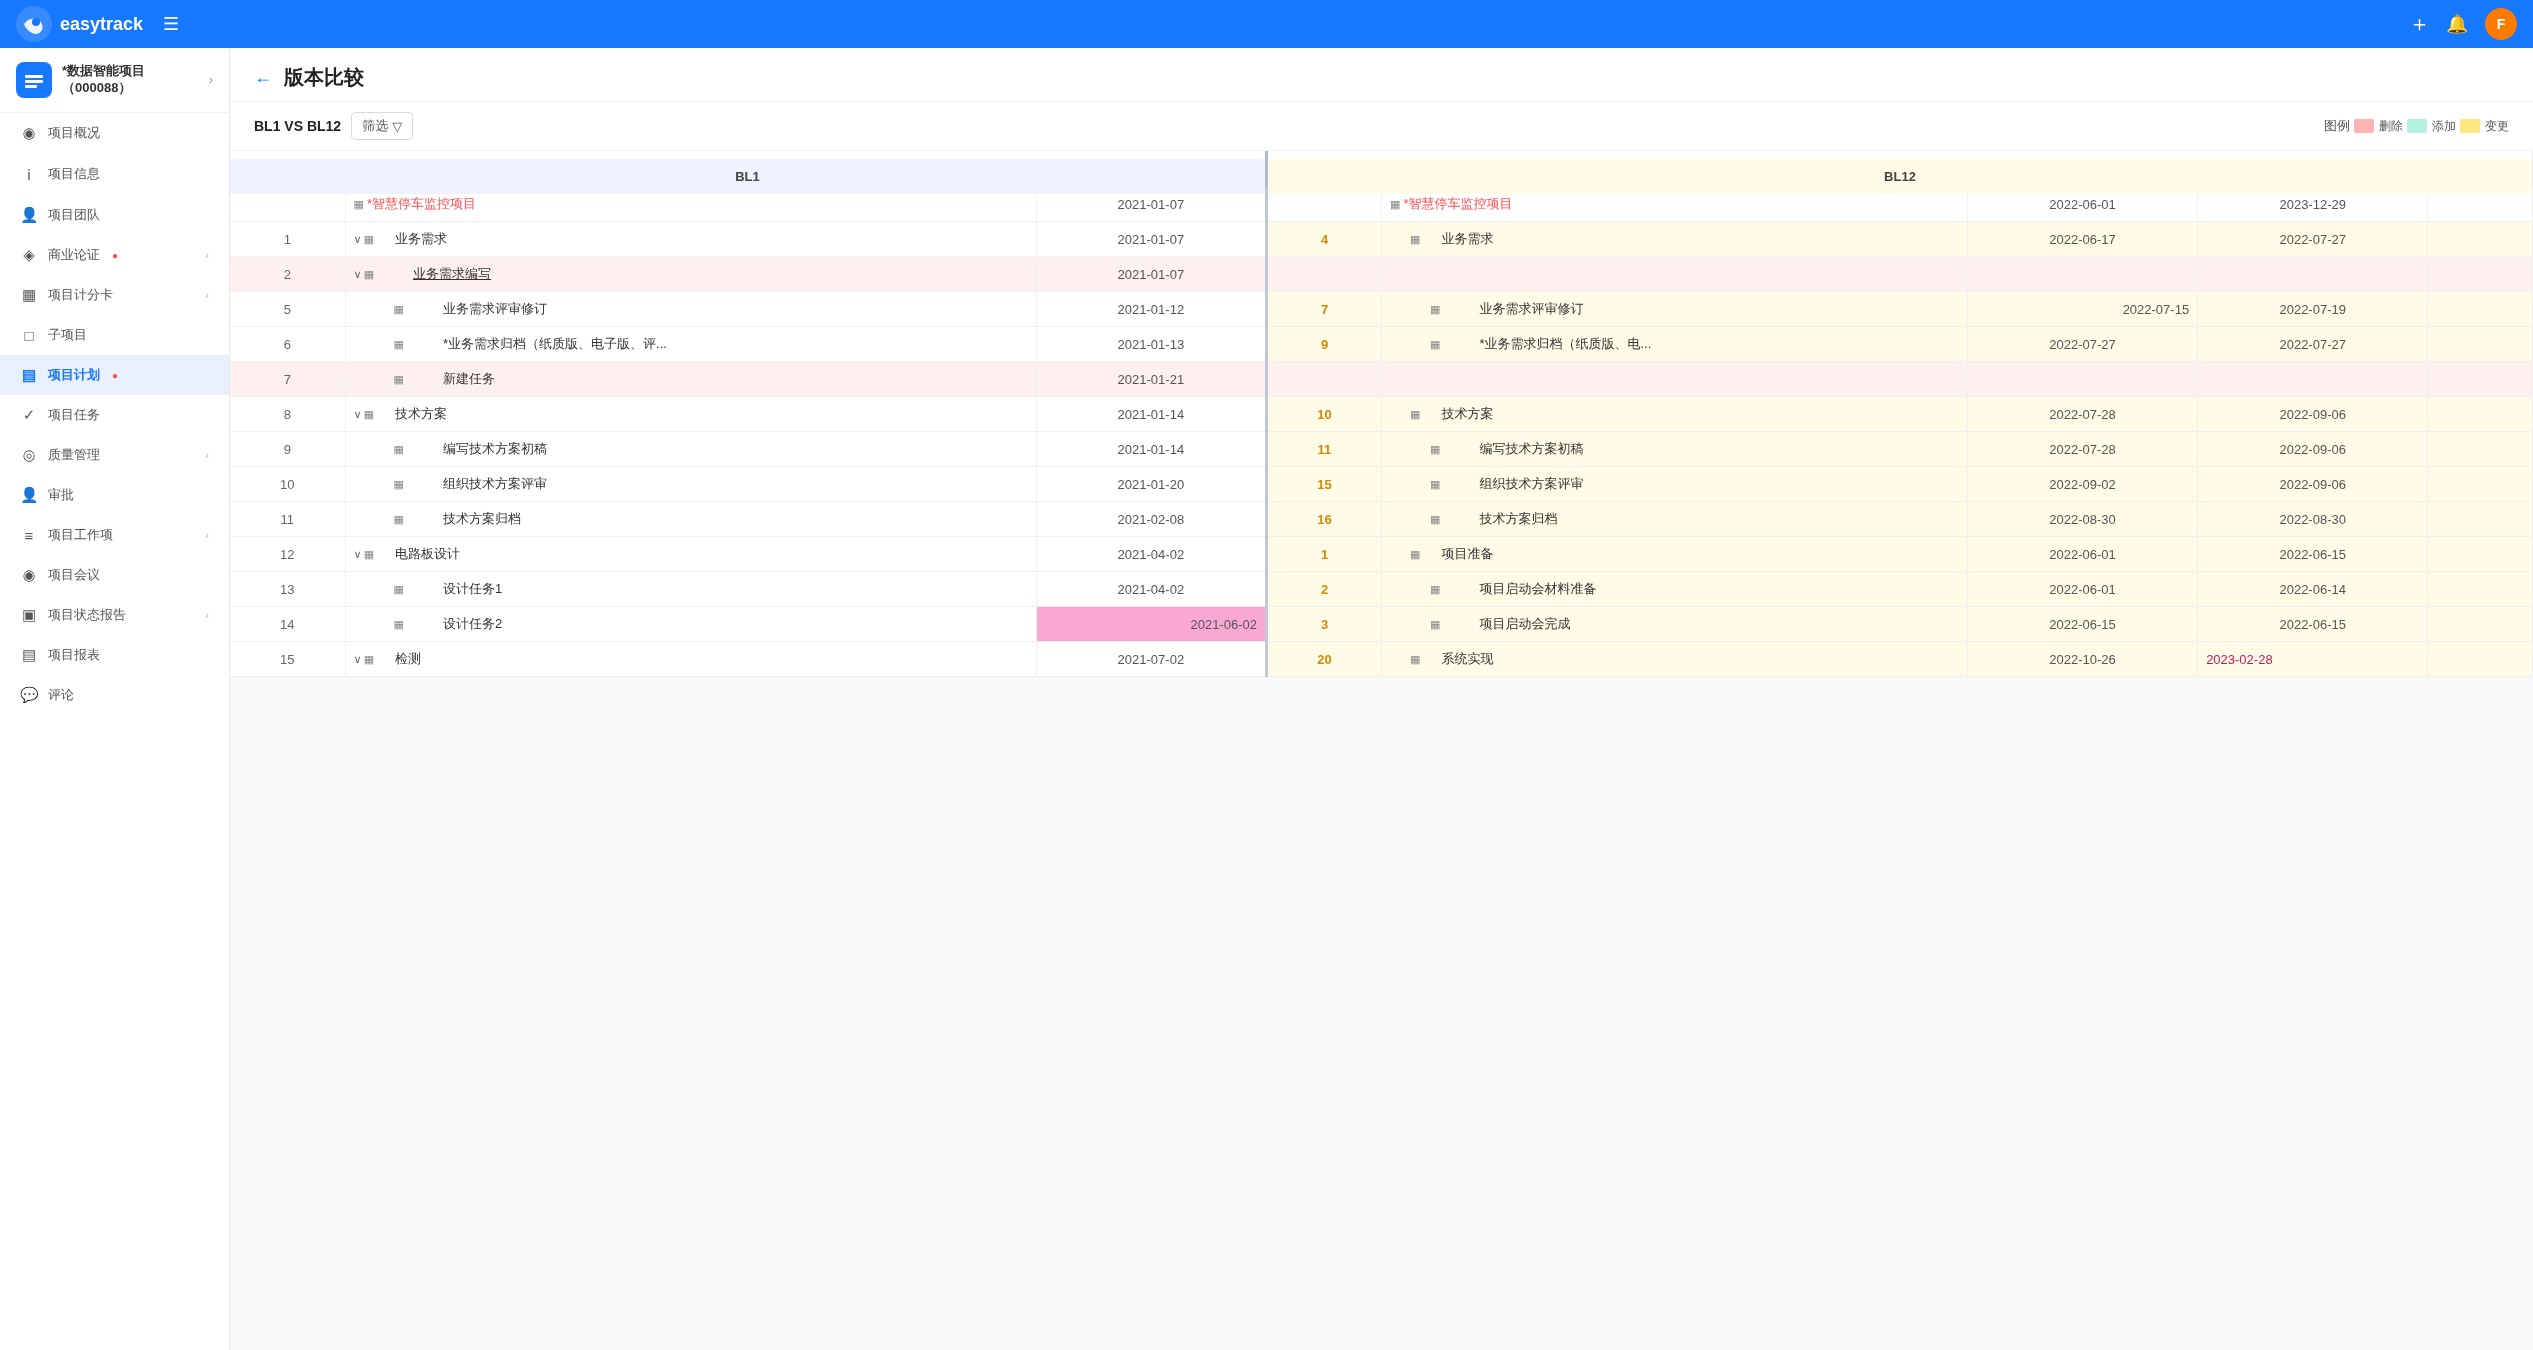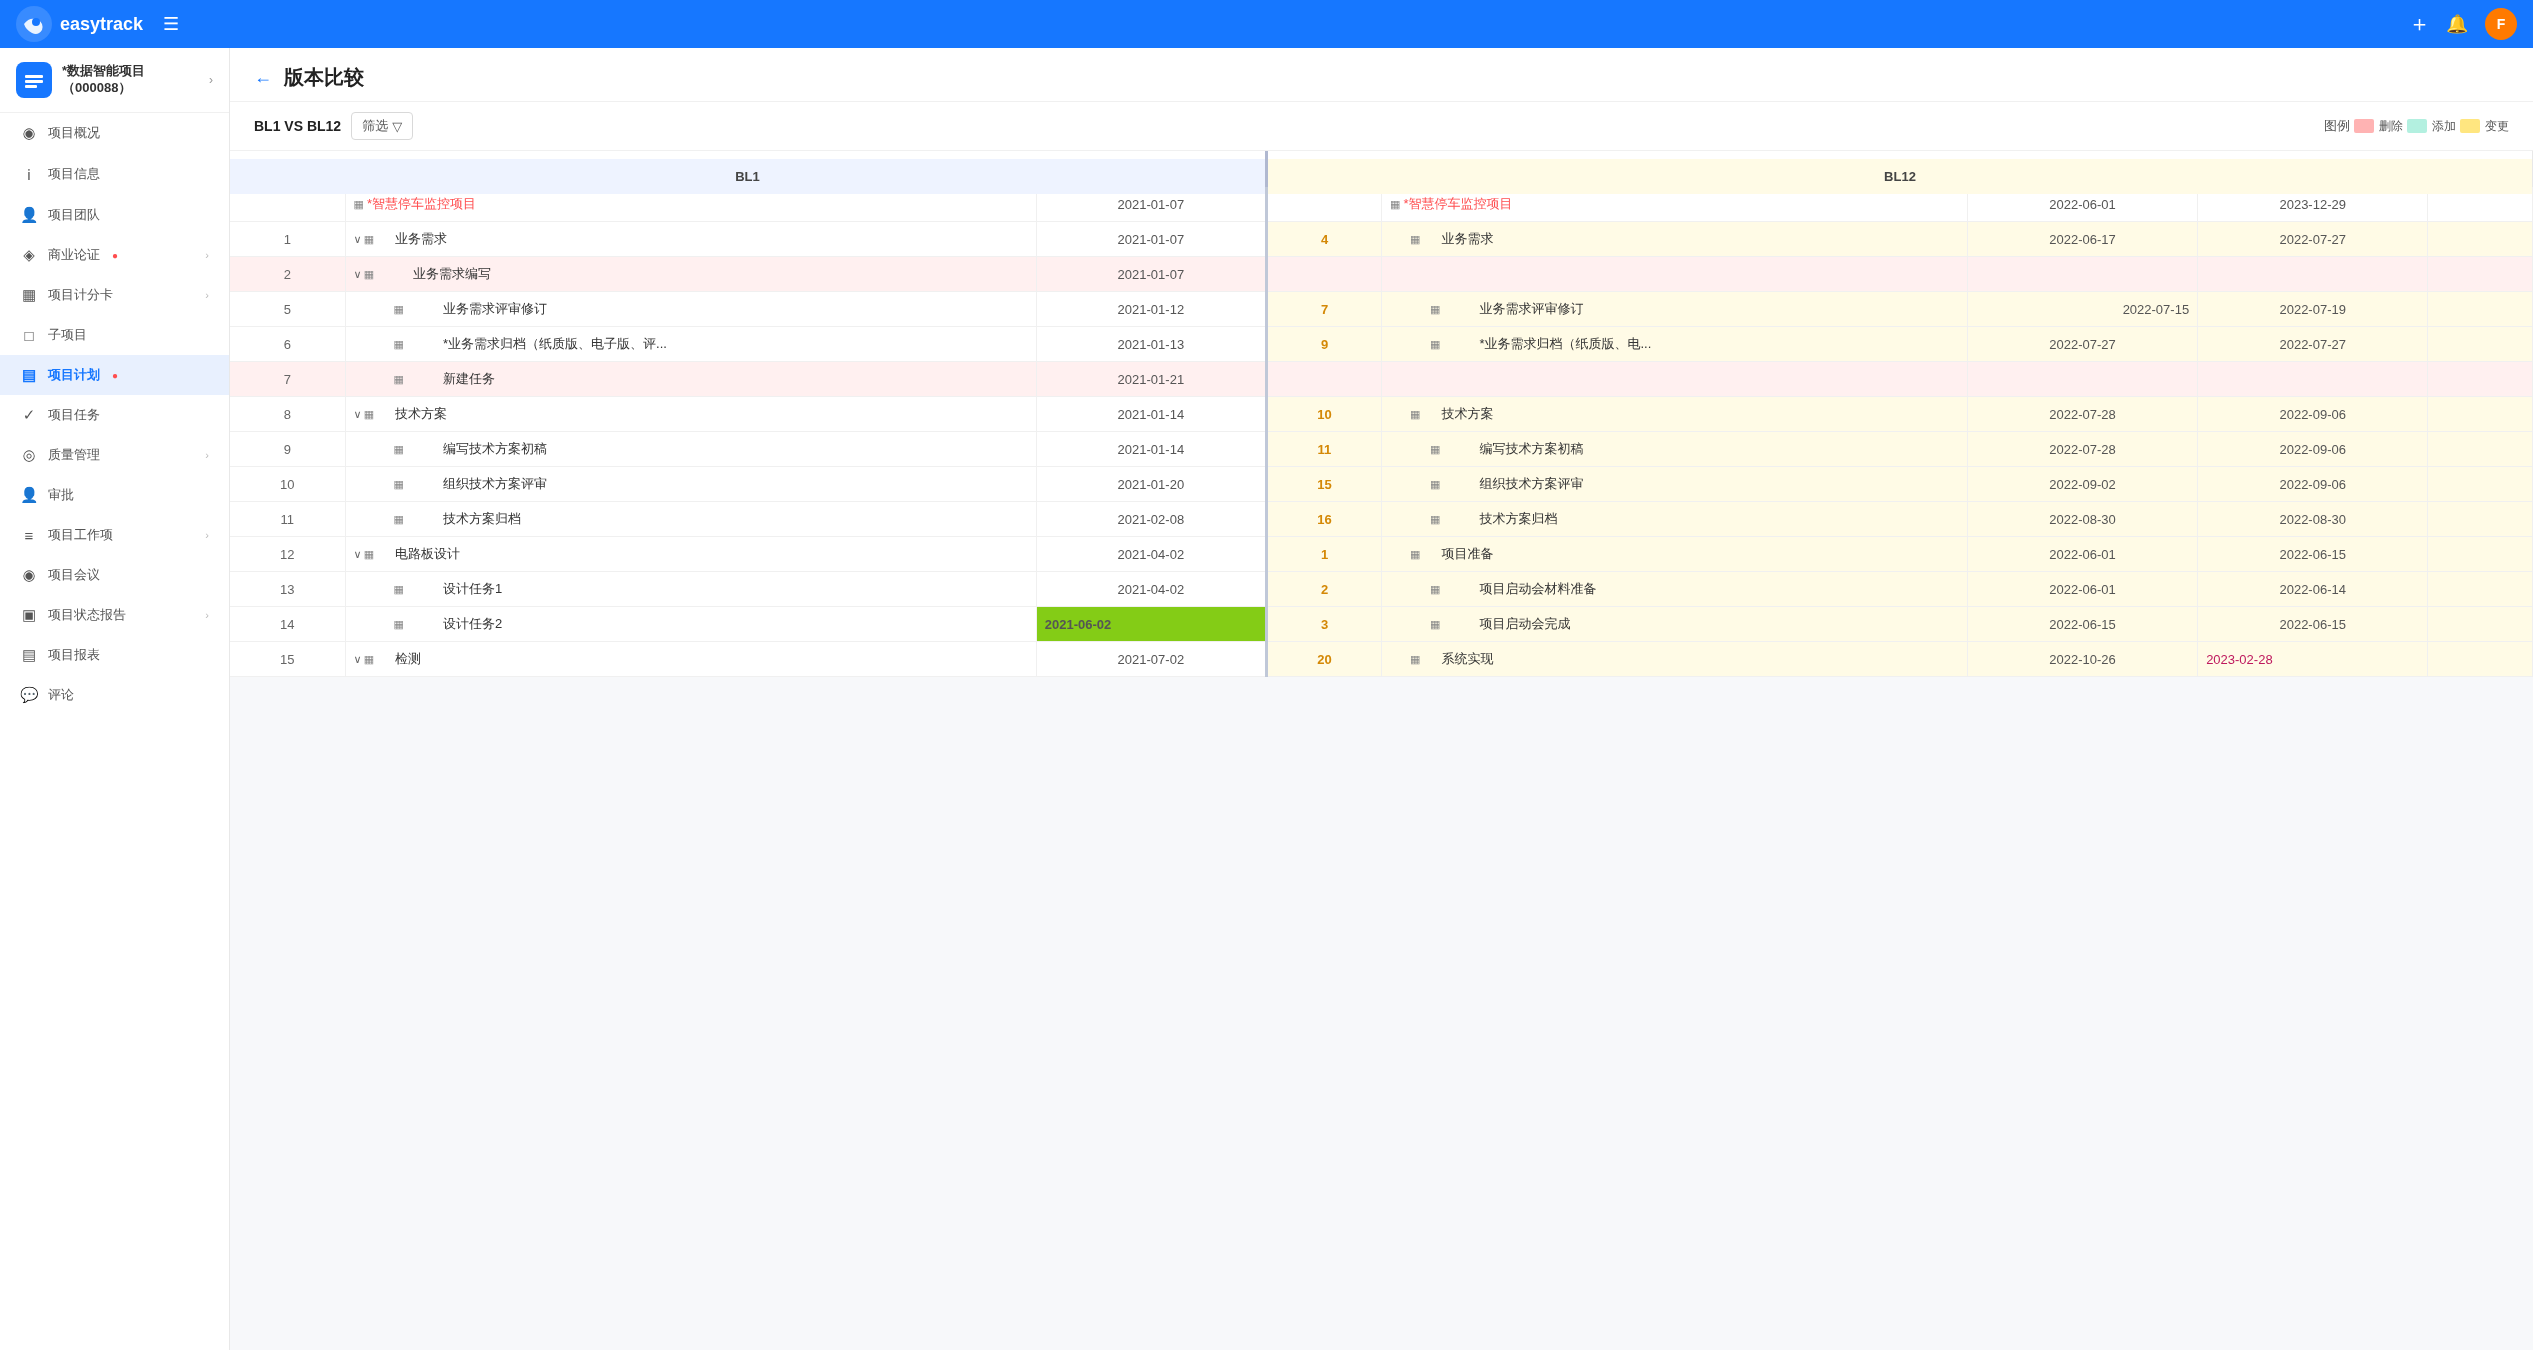--- a/index.html
+++ b/index.html
@@ -282,21 +282,21 @@
               <td style="background: rgb(255, 255, 255);"><span style="color:#666;font-size:11px;margin-right:2px;">∨</span><span style="color:#888;font-size:11px;margin-right:3px;">▦</span><span style="padding-left:18px;">业务需求</span></td>
               <td style="text-align: center; color: rgb(85, 85, 85); border-right: 3px solid rgb(192, 200, 216); background: rgb(255, 255, 255);">2021-01-07</td>
               <td style="text-align: center; background: rgb(255, 251, 230); font-weight: bold; color: rgb(212, 136, 6);">4</td>
               <td style="background: rgb(255, 251, 230); padding-left: 28px;"><span style="color:#888;font-size:11px;margin-right:3px;">▦</span><span style="padding-left:18px;">业务需求</span></td>
               <td style="text-align: center; color: rgb(85, 85, 85); background: rgb(255, 251, 230);">2022-06-17</td>
               <td style="text-align: center; color: rgb(85, 85, 85); background: rgb(255, 251, 230);">2022-07-27</td>
               <td style="background: rgb(255, 251, 230);"></td>
             </tr>
             <tr>
               <td style="text-align: center; color: rgb(102, 102, 102); background: rgb(255, 240, 240);">2</td>
-              <td style="background: rgb(255, 240, 240);"><span style="color:#666;font-size:11px;margin-right:2px;">∨</span><span style="color:#888;font-size:11px;margin-right:3px;">▦</span><span style="padding-left:36px;">业务需求编写</span></td>
+              <td style="background: rgb(255, 240, 240);"><span style="color:#666;font-size:11px;margin-right:2px;">∨</span><span style="color:#888;font-size:11px;margin-right:3px;">▦</span><span style="padding-left:36px;text-decoration:underline;">业务需求编写</span></td>
               <td style="text-align: center; color: rgb(85, 85, 85); border-right: 3px solid rgb(192, 200, 216); background: rgb(255, 240, 240);">2021-01-07</td>
               <td style="text-align: center; background: rgb(255, 240, 240);"></td>
               <td style="background: rgb(255, 240, 240);"></td>
               <td style="text-align: center; color: rgb(85, 85, 85); background: rgb(255, 240, 240);"></td>
               <td style="text-align: center; color: rgb(85, 85, 85); background: rgb(255, 240, 240);"></td>
               <td style="background: rgb(255, 240, 240);"></td>
             </tr>
             <tr>
               <td style="text-align: center; color: rgb(102, 102, 102); background: rgb(255, 255, 255);">5</td>
               <td style="background: rgb(255, 255, 255); padding-left: 48px;"><span style="color:#888;font-size:11px;margin-right:3px;">▦</span><span style="padding-left:36px;">业务需求评审修订</span></td>
@@ -383,21 +383,21 @@
               <td style="text-align: center; color: rgb(85, 85, 85); border-right: 3px solid rgb(192, 200, 216); background: rgb(255, 255, 255);">2021-04-02</td>
               <td style="text-align: center; background: rgb(255, 251, 230); font-weight: bold; color: rgb(212, 136, 6);">2</td>
               <td style="background: rgb(255, 251, 230); padding-left: 48px;"><span style="color:#888;font-size:11px;margin-right:3px;">▦</span><span style="padding-left:36px;">项目启动会材料准备</span></td>
               <td style="text-align: center; color: rgb(85, 85, 85); background: rgb(255, 251, 230);">2022-06-01</td>
               <td style="text-align: center; color: rgb(85, 85, 85); background: rgb(255, 251, 230);">2022-06-14</td>
               <td style="background: rgb(255, 251, 230);"></td>
             </tr>
             <tr>
               <td style="text-align: center; color: rgb(102, 102, 102); background: rgb(255, 255, 255);">14</td>
               <td style="background: rgb(255, 255, 255); padding-left: 48px;"><span style="color:#888;font-size:11px;margin-right:3px;">▦</span><span style="padding-left:36px;">设计任务2</span></td>
-              <td style="text-align: left; color: rgb(85, 85, 85); border-right: 3px solid rgb(192, 200, 216); background: #84cc16; font-weight: bold;">2021-06-02</td>
+              <td style="text-align: right; color: rgb(85, 85, 85); border-right: 3px solid rgb(192, 200, 216); background: #f9a8d4;">2021-06-02</td>
               <td style="text-align: center; background: rgb(255, 251, 230); font-weight: bold; color: rgb(212, 136, 6);">3</td>
               <td style="background: rgb(255, 251, 230); padding-left: 48px;"><span style="color:#888;font-size:11px;margin-right:3px;">▦</span><span style="padding-left:36px;">项目启动会完成</span></td>
               <td style="text-align: center; color: rgb(85, 85, 85); background: rgb(255, 251, 230);">2022-06-15</td>
               <td style="text-align: center; color: rgb(85, 85, 85); background: rgb(255, 251, 230);">2022-06-15</td>
               <td style="background: rgb(255, 251, 230);"></td>
             </tr>
             <tr>
               <td style="text-align: center; color: rgb(102, 102, 102); background: rgb(255, 255, 255);">15</td>
               <td style="background: rgb(255, 255, 255);"><span style="color:#666;font-size:11px;margin-right:2px;">∨</span><span style="color:#888;font-size:11px;margin-right:3px;">▦</span><span style="padding-left:18px;">检测</span></td>
               <td style="text-align: center; color: rgb(85, 85, 85); border-right: 3px solid rgb(192, 200, 216); background: rgb(255, 255, 255);">2021-07-02</td>

